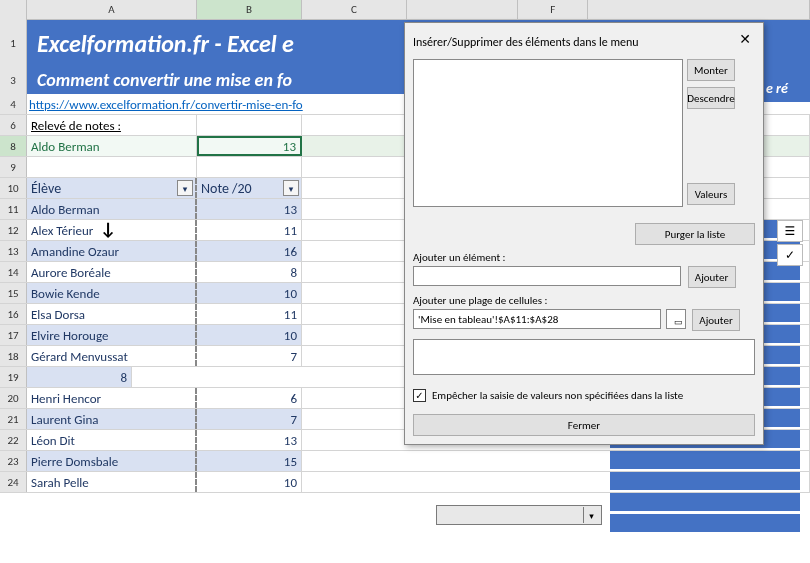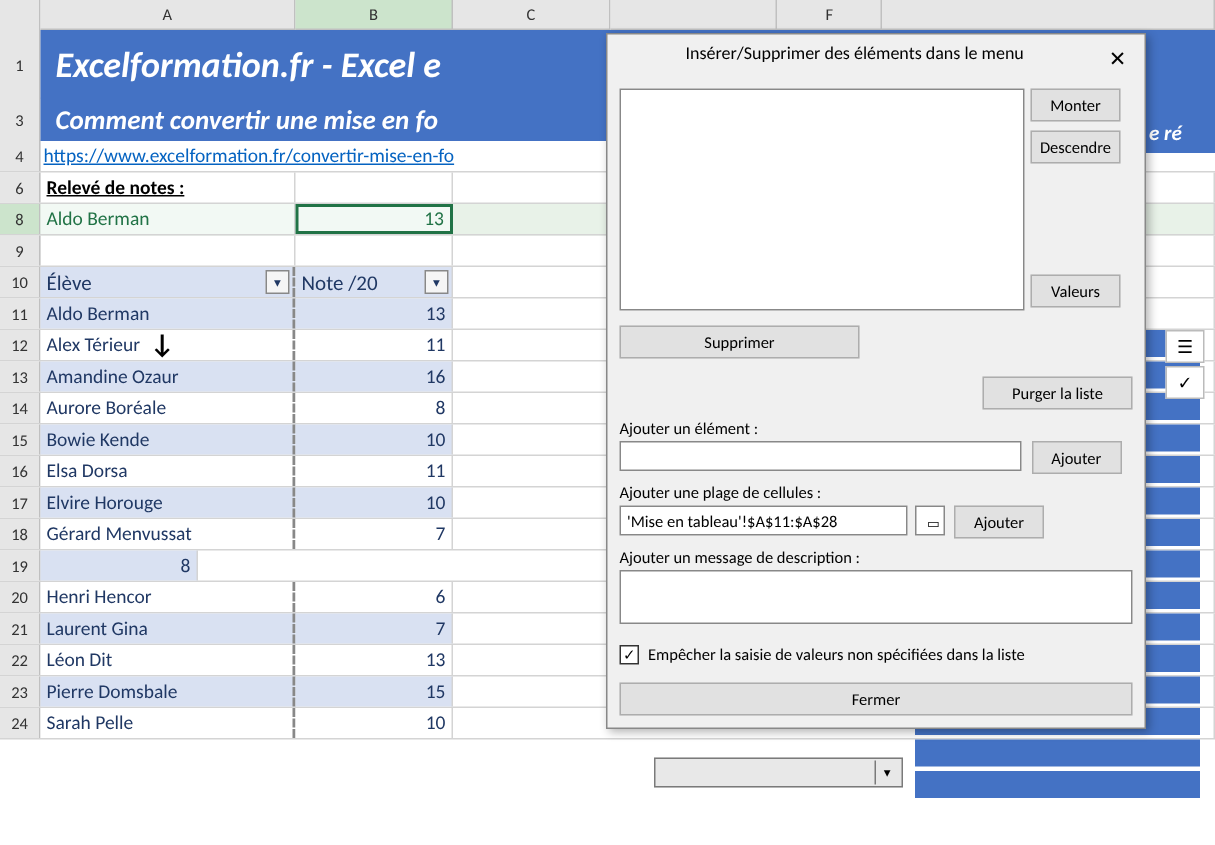--- a/index.html
+++ b/index.html
@@ -10,52 +10,52 @@
 .rowhead { width: 27px; min-width: 27px; background: #e6e6e6; border-right: 1px solid #c0c0c0; text-align: center; font-size: 11px; color: #333; display: flex; align-items: center; justify-content: center; height: 20px; }
 .colheads { display: flex; }
 .colhead { background: #e6e6e6; border-right: 1px solid #c0c0c0; border-bottom: 1px solid #c0c0c0; text-align: center; font-size: 11px; color: #333; height: 20px; display: flex; align-items: center; justify-content: center; }
 .colA { width: 170px; } .colB { width: 105px; } .colC { width: 105px; }
 .colF { width: 70px; }
 
 .bigtitle { background: #4472c4; color: #fff; font-size: 24px; font-style: italic; font-weight: bold; padding: 6px 10px; flex: 1; height: 46px; display:flex; align-items:center; }
 .subtitle { background: #4472c4; color: #fff; font-size: 18px; font-style: italic; font-weight: bold; padding: 4px 10px; flex: 1; height: 28px; display:flex; align-items:center; }
 .subtitle2 { background: #4472c4; color: #fff; font-size: 14px; font-style: italic; font-weight: bold; padding: 4px 6px; height: 28px; display:flex; align-items:center; }
 .linkrow { color: #0563c1; text-decoration: underline; font-size: 13px; padding-left: 2px; flex:1; height:20px; display:flex; align-items:center; }
-.label { font-weight: bold; text-decoration: underline; font-size: 13px; padding-left:2px; }
+.label { font-weight: normal; text-decoration: underline; font-size: 13px; padding-left:2px; }
 
 .cellA { width: 170px; border-right: 1px solid #d4d4d4; padding: 0 4px; font-size: 13px; display:flex; align-items:center; }
 .cellB { width: 105px; border-right: 1px solid #d4d4d4; padding: 0 4px; font-size: 13px; display:flex; align-items:center; justify-content:flex-end; }
 .cellRest { flex:1; border-right:1px solid #d4d4d4; }
 
 .sel-row .cellA { color: #217346; background:#f2f9f4; }
 .sel-row .cellB { color: #217346; background:#f2f9f4; border: 2px solid #217346; }
 
 .tblhead { font-weight:normal; color:#203864; background:#d9e1f2; font-size:14px; position:relative; }
 .dropbtn { position:absolute; right:2px; top:2px; width:16px; height:16px; border:1px solid #888; background:#f5f5f5; font-size:9px; display:flex; align-items:center; justify-content:center; }
 .tblA { color:#203864; background:#fff; }
 .tblA.stripe { background:#d9e1f2; }
 .tblB { color:#203864; background:#fff; }
 .tblB.stripe { background:#d9e1f2; }
 .dashed { border-right:2px dashed #888 !important; }
 
 .arrowdown { position:absolute; left:100px; top:218px; font-size:18px; font-weight:bold; }
 
 
 .dialog { position:absolute; left:404px; top:22px; width:360px; background:#f0f0f0; border:1px solid #888; box-shadow:2px 2px 6px rgba(0,0,0,0.3); font-size:11px; }
-.dlg-title { display:flex; justify-content:space-between; align-items:flex-start; padding:6px 8px; font-size:12px;margin-left:44px; }
+.dlg-title { display:flex; justify-content:space-between; align-items:flex-end; padding:6px 8px; font-size:12px; }
 .dlg-close { width:20px; height:20px; display:flex; align-items:center; justify-content:center; font-size:14px; cursor:pointer; }
 .dlg-body { padding:4px 8px 8px 8px; }
 .listbox { width:270px; height:148px; background:#fff; border:1px solid #888; display:inline-block; vertical-align:top; }
 .sidebtns { display:inline-block; vertical-align:top; margin-left:4px; }
-.btn { width:60px; height:22px; background:#e1e1e1; border:1px solid #adadad; font-size:11px; display:flex; align-items:center; justify-content:center; margin-bottom:6px; cursor:pointer; }
+.btn { width:48px; height:22px; background:#e1e1e1; border:1px solid #adadad; font-size:11px; display:flex; align-items:center; justify-content:center; margin-bottom:6px; cursor:pointer; }
 .btn.wide { width:160px; }
 .rowbtns { display:flex; gap:6px; margin-top:6px; }
 .fldlabel { margin-top:0; margin-bottom:2px; font-size:11px; }
 .txtinput { width:268px; height:20px; background:#fff; border:1px solid #888; padding:0 4px; font-size:11px; display:inline-block; vertical-align:top; }
-.txtinput.range { width:192px; }
+.txtinput.range { width:248px; }
 .rangepick { width:20px; height:20px; border:1px solid #888; background:#fff; display:inline-block; vertical-align:top; margin-left:2px; font-size:9px; text-align:right; padding-right:2px; line-height:24px; }
 .descbox { width:100%; height:36px; background:#fff; border:1px solid #888; margin-top:2px; }
 .chkrow { margin-top:14px; display:flex; align-items:center; gap:6px; }
 .chk { width:13px; height:13px; border:1px solid #333; background:#fff; display:flex; align-items:center; justify-content:center; font-size:10px; color:#000; }
 .closebtn { width:100%; height:22px; background:#e1e1e1; border:1px solid #adadad; margin-top:12px; display:flex; align-items:center; justify-content:center; cursor:pointer; }
 
 .combo { position:absolute; left:436px; top:505px; width:166px; height:20px; border:1px solid #7a7a7a; background:#e8e8e8; display:flex; align-items:center; justify-content:flex-end; padding-right:2px; }
 .combo .drop { width:16px; height:16px; border-left:1px solid #7a7a7a; display:flex; align-items:center; justify-content:center; font-size:9px; }
 
 .rightline { position:absolute; left:618px; top:75px; width:180px; height:28px; }
@@ -252,40 +252,38 @@
     <div style="display:flex">
       <div class="listbox"></div>
       <div class="sidebtns">
         <div class="btn">Monter</div>
         <div class="btn">Descendre</div>
         <div style="height:68px"></div>
         <div class="btn">Valeurs</div>
       </div>
     </div>
     <div class="rowbtns">
-      <div class="btn wide">Supprimer</div>
     </div>
     <div style="display:flex; justify-content:flex-end; margin-top:6px">
-      <div class="btn" style="width:100px">Purger la liste</div>
+      <div class="btn" style="width:120px">Purger la liste</div>
     </div>
 
     <div class="fldlabel">Ajouter un élément :</div>
     <div>
       <div class="txtinput"></div>
       <div class="btn" style="display:inline-flex; margin-left:4px; vertical-align:top">Ajouter</div>
     </div>
 
     <div class="fldlabel">Ajouter une plage de cellules :</div>
     <div>
       <div class="txtinput range" style="line-height:20px">'Mise en tableau'!$A$11:$A$28</div>
       <div class="rangepick">▭</div>
       <div class="btn" style="display:inline-flex; margin-left:4px; vertical-align:top">Ajouter</div>
     </div>
 
-    <div class="fldlabel">Ajouter un message de description :</div>
     <div class="descbox"></div>
 
     <div class="chkrow">
       <div class="chk">✓</div>
       <span>Empêcher la saisie de valeurs non spécifiées dans la liste</span>
     </div>
 
     <div class="closebtn">Fermer</div>
   </div>
 </div>

